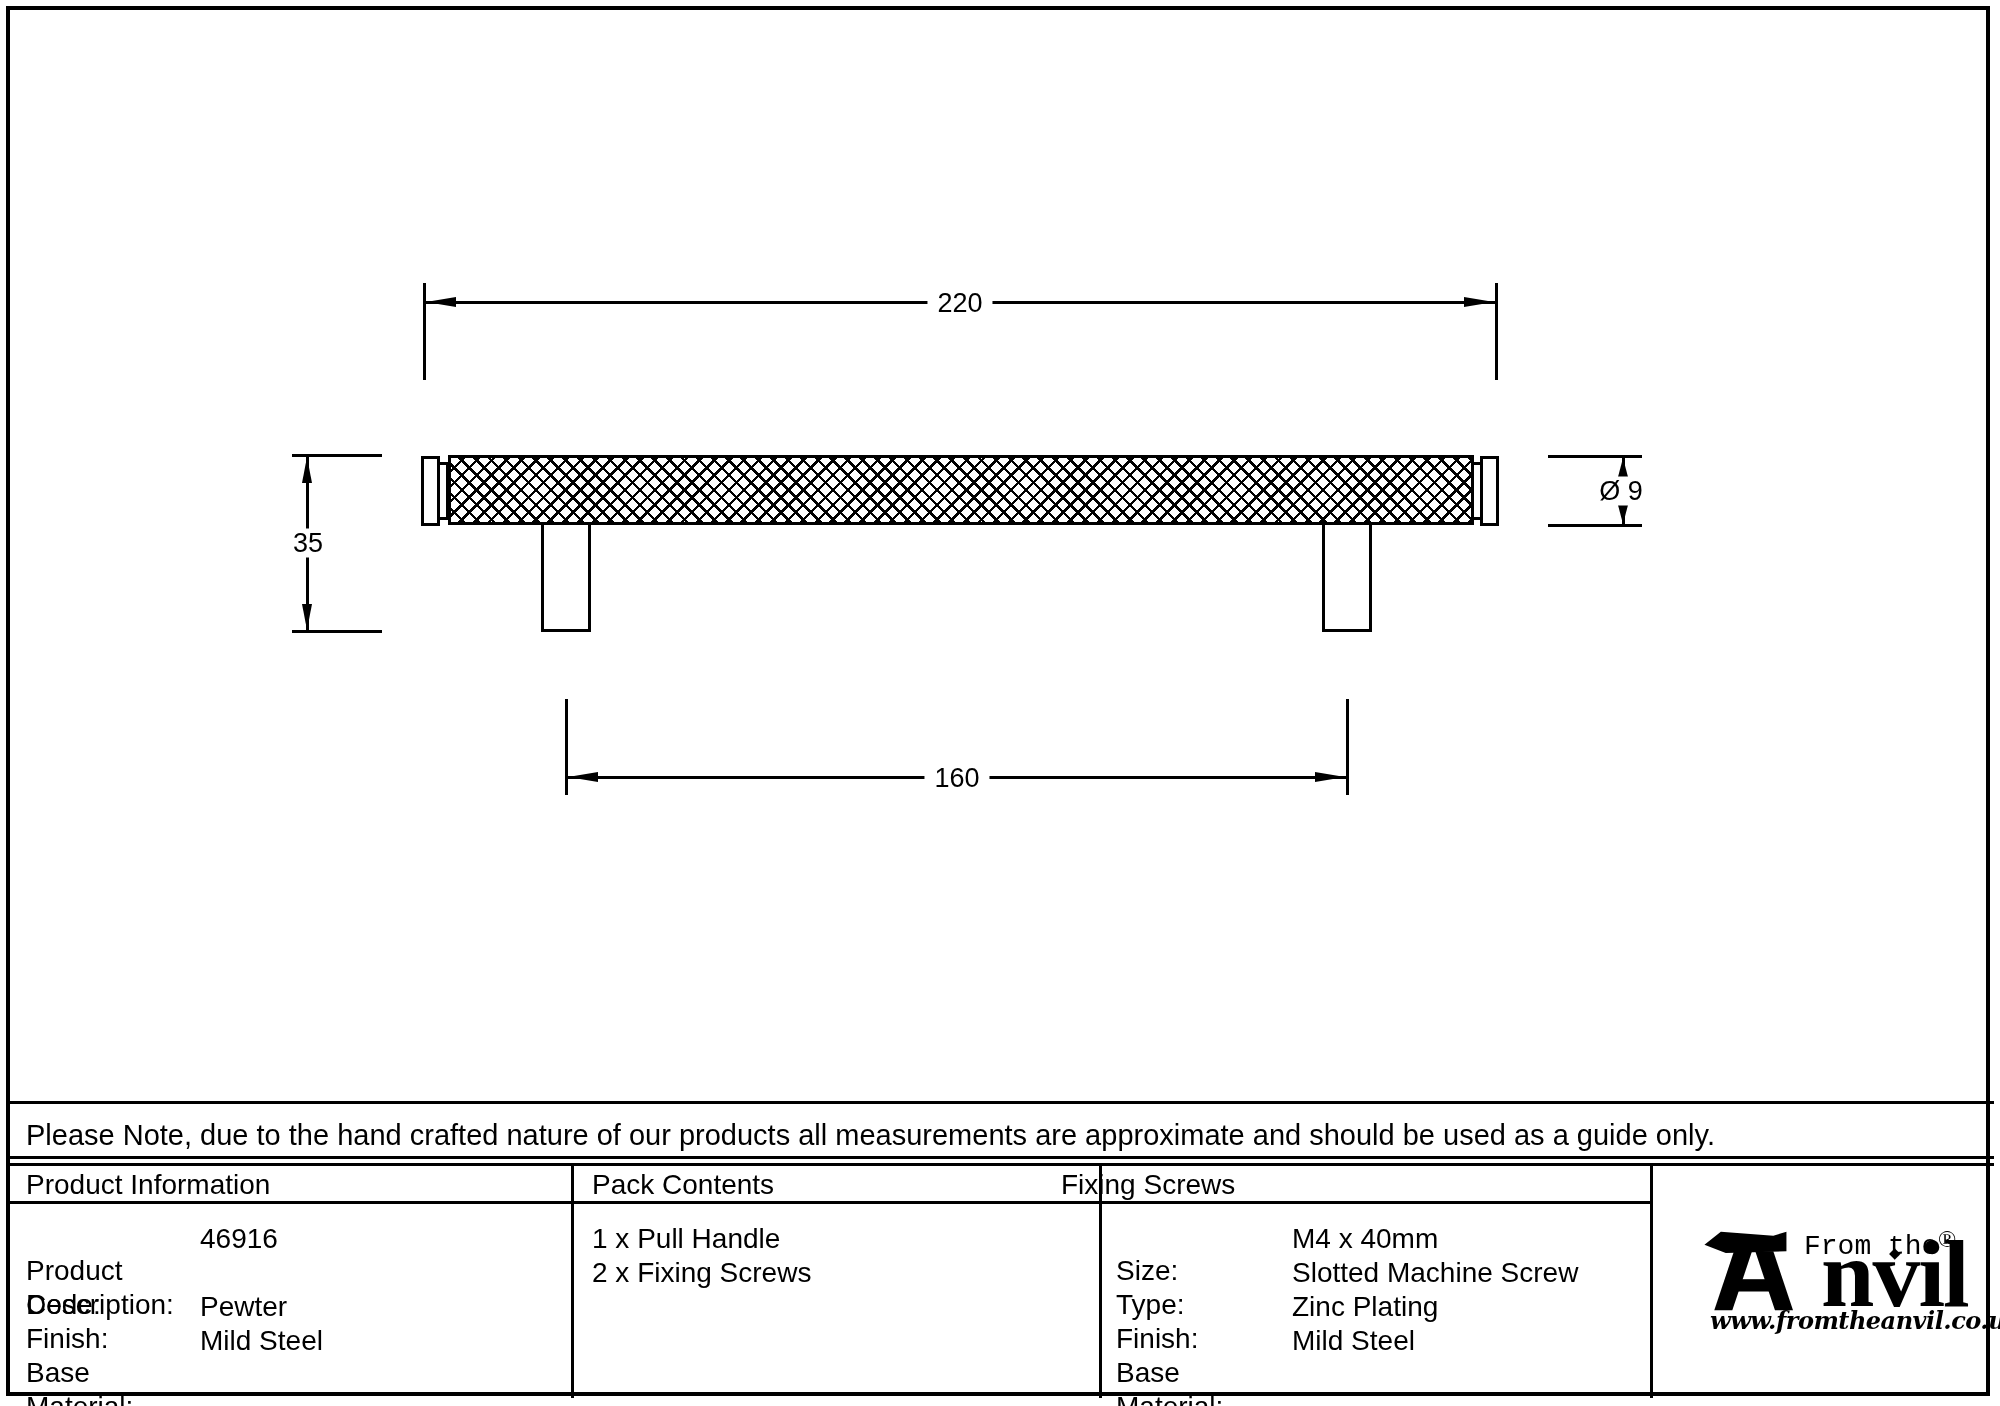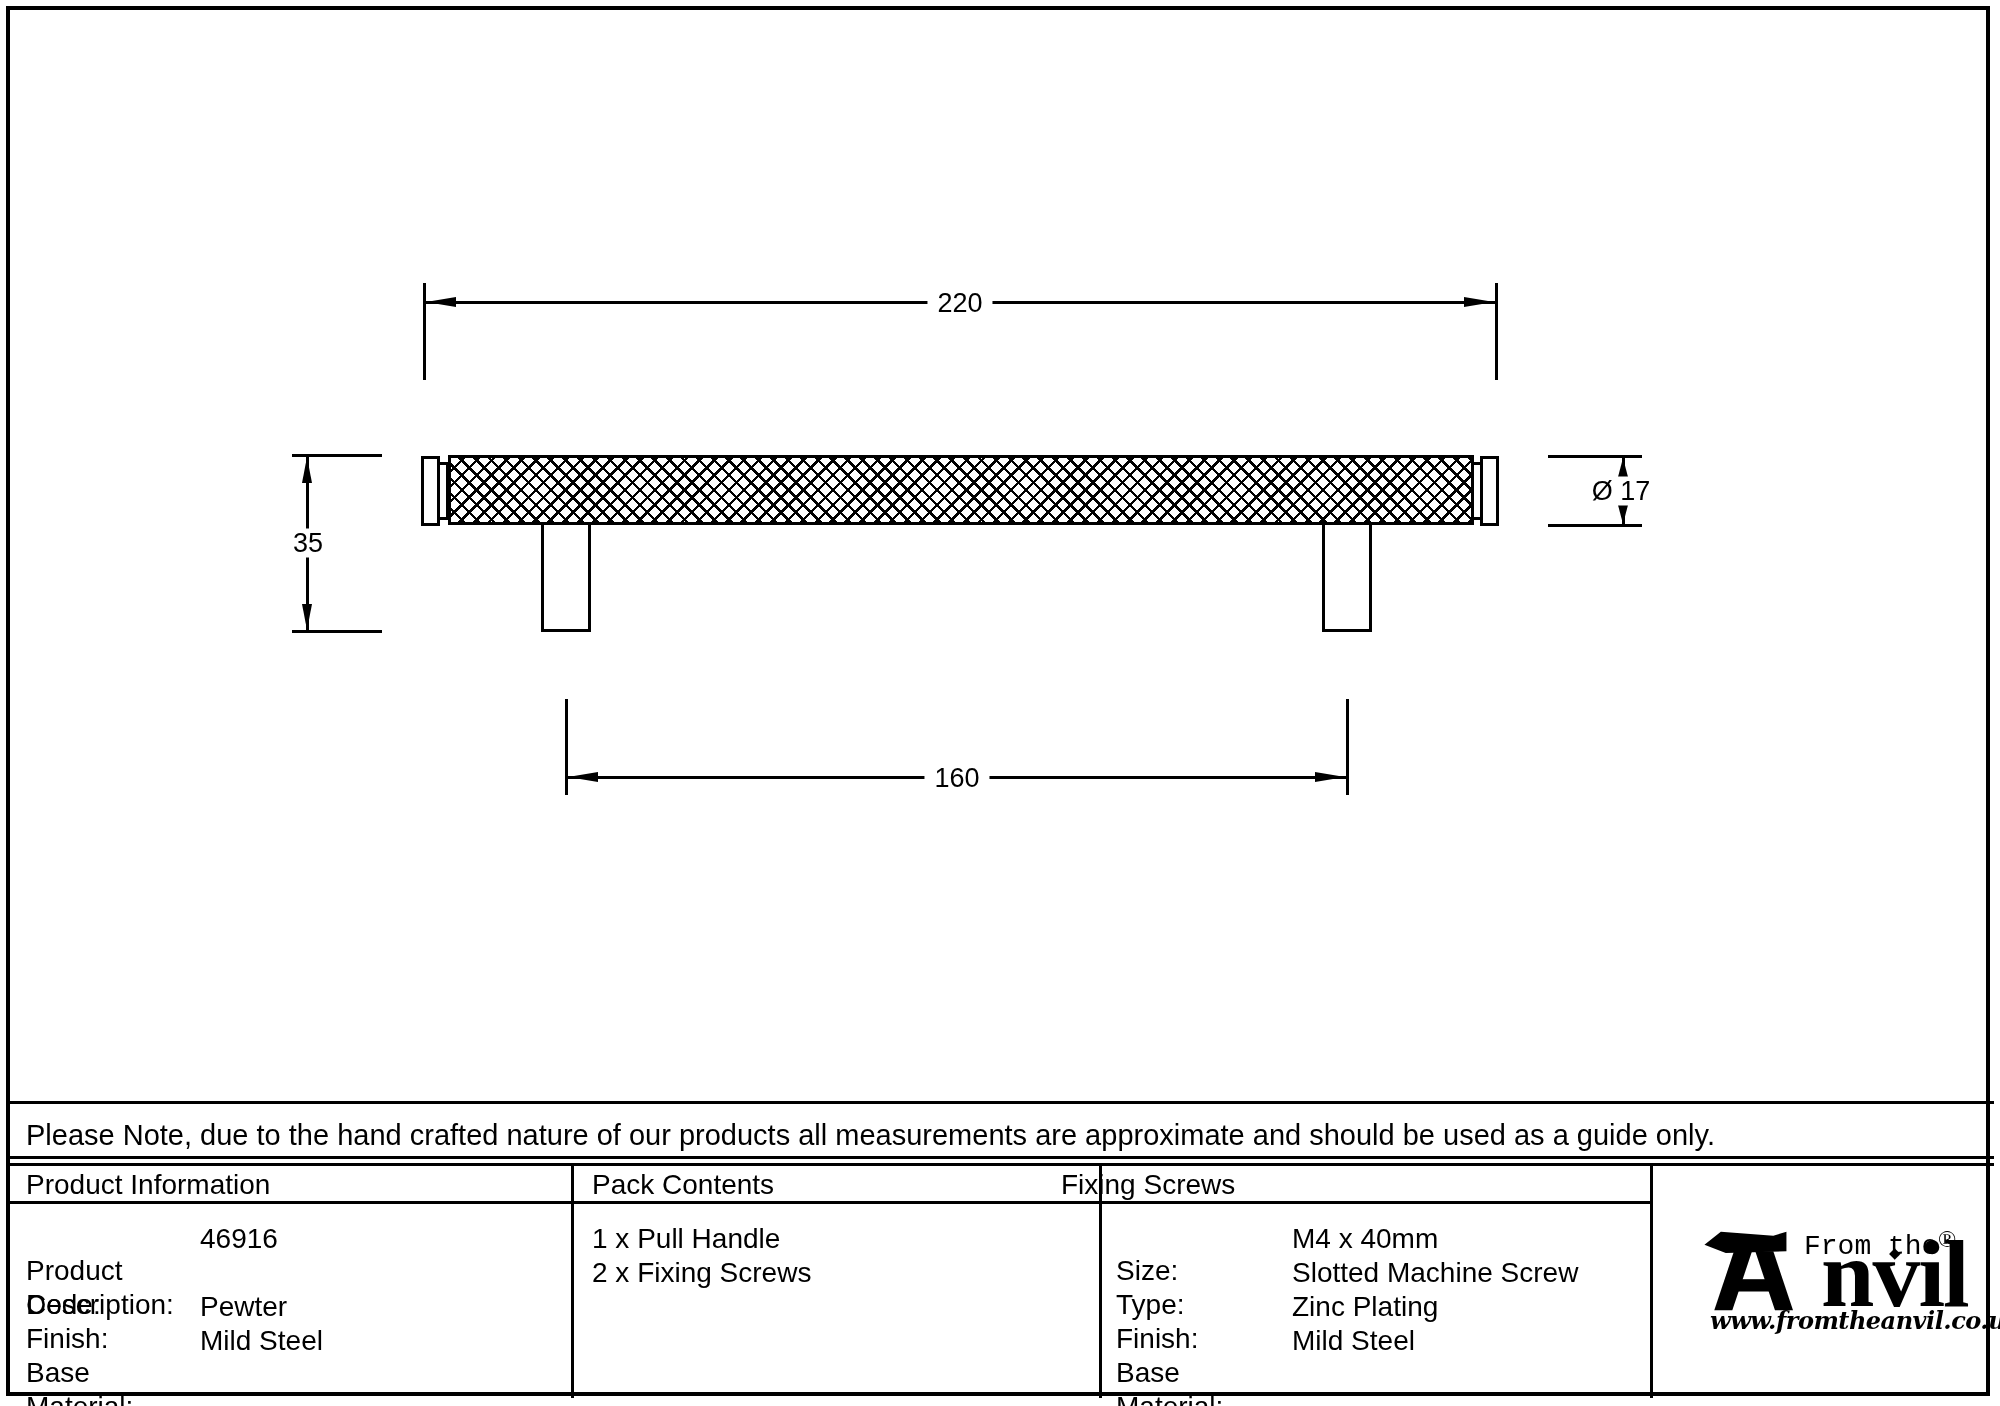--- a/index.html
+++ b/index.html
@@ -100,21 +100,21 @@
       <div class="arrow a-down" style="left:302px;top:604px;"></div>
       <div class="dim-label" style="left:308px;top:543px;">35</div>
     </div>
 
     <div>
       <div class="hline" style="left:1548px;top:455px;width:94px;"></div>
       <div class="hline" style="left:1548px;top:524px;width:94px;"></div>
       <div class="vline" style="left:1622px;top:456px;height:69px;"></div>
       <div class="arrow short a-up" style="left:1618px;top:458px;"></div>
       <div class="arrow short a-down" style="left:1618px;top:505px;"></div>
-      <div class="dim-label" style="left:1621px;top:491px;">Ø 17</div>
+      <div class="dim-label" style="left:1621px;top:491px;">Ø 9</div>
     </div>
 
     <div>
       <div class="vline" style="left:565px;top:699px;height:96px;"></div>
       <div class="vline" style="left:1346px;top:699px;height:96px;"></div>
       <div class="hline" style="left:566px;top:776px;width:781px;"></div>
       <div class="arrow a-left" style="left:568px;top:772px;"></div>
       <div class="arrow a-right" style="left:1315px;top:772px;"></div>
       <div class="dim-label" style="left:957px;top:778px;">160</div>
     </div>

